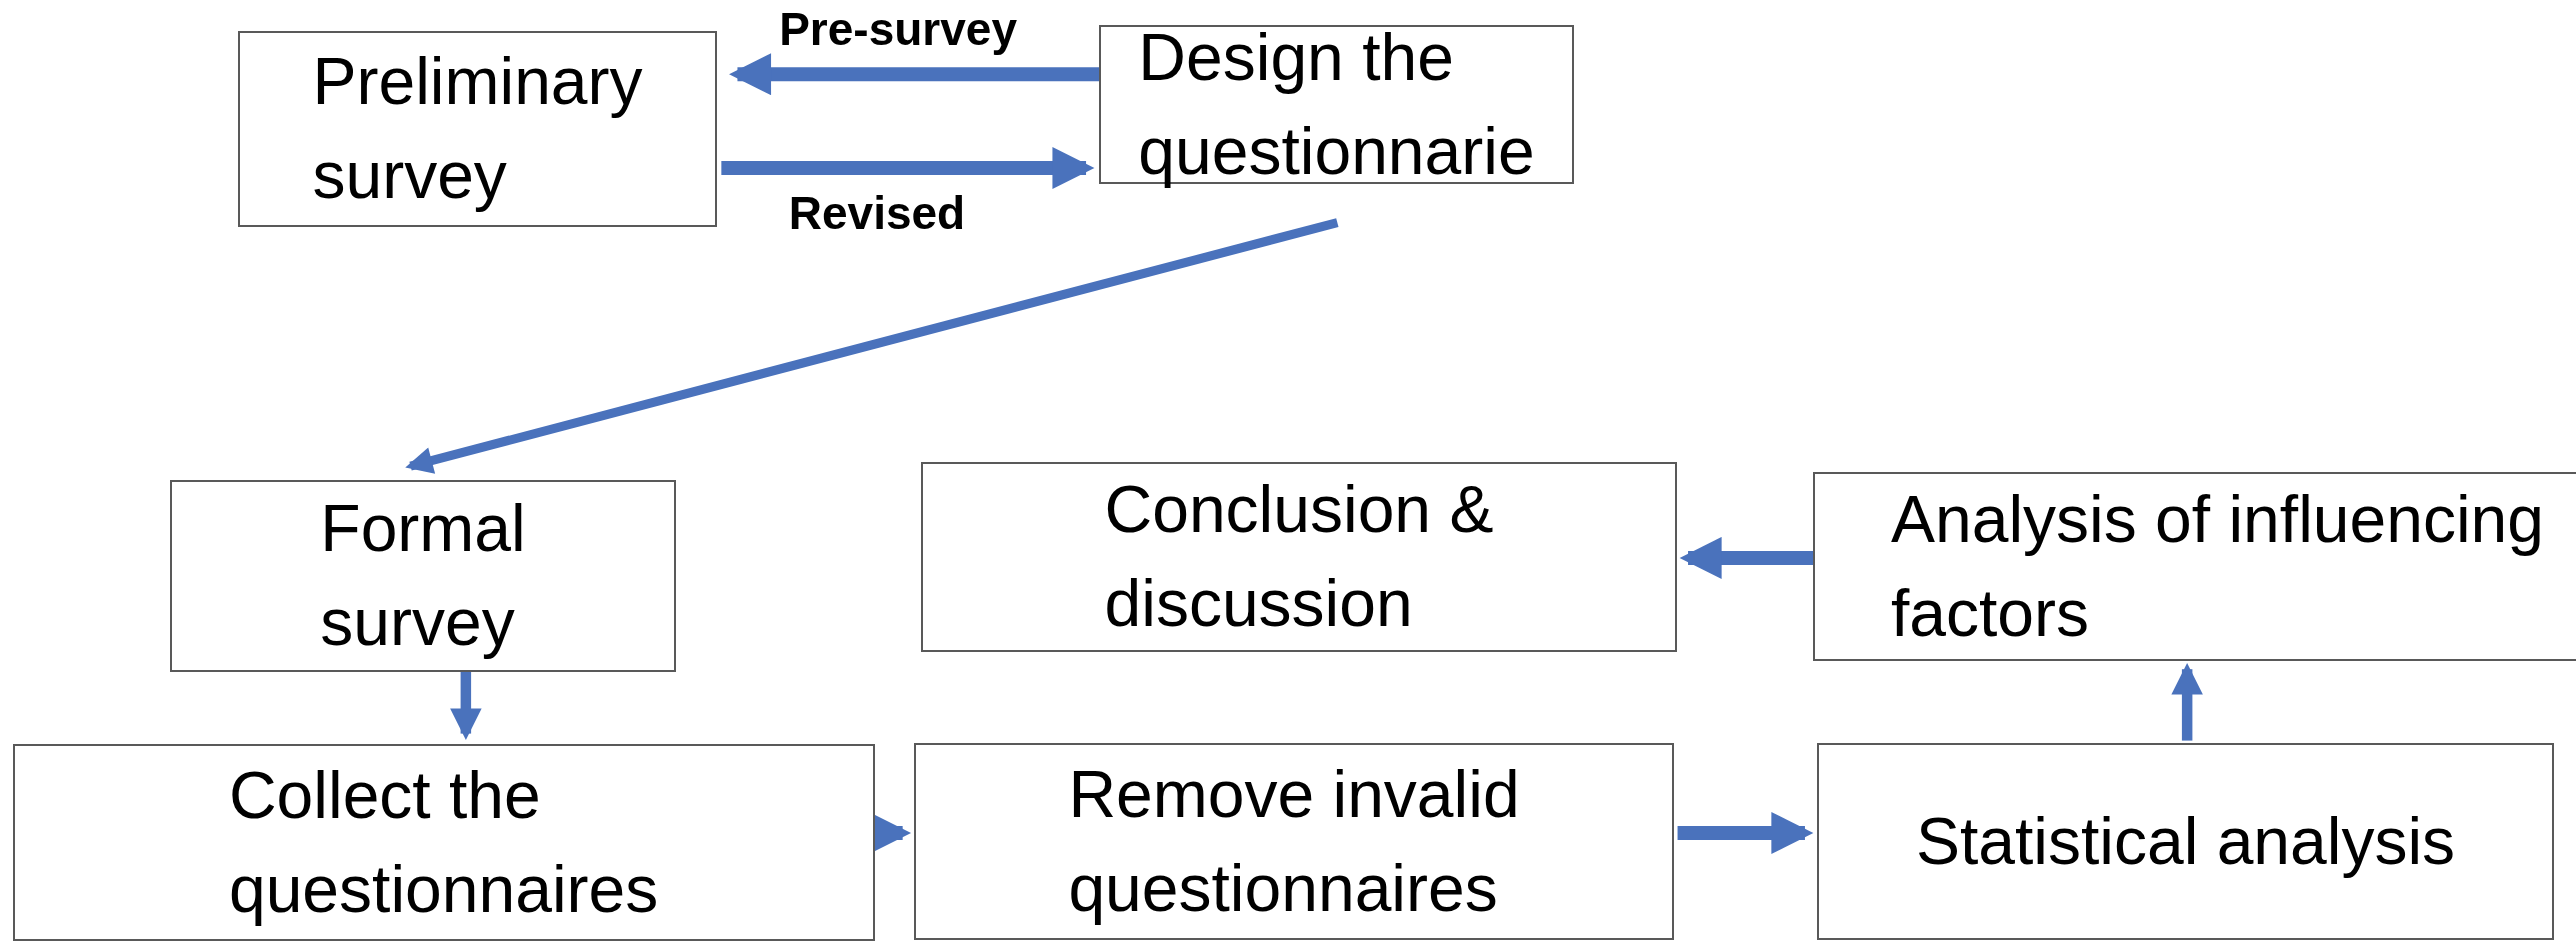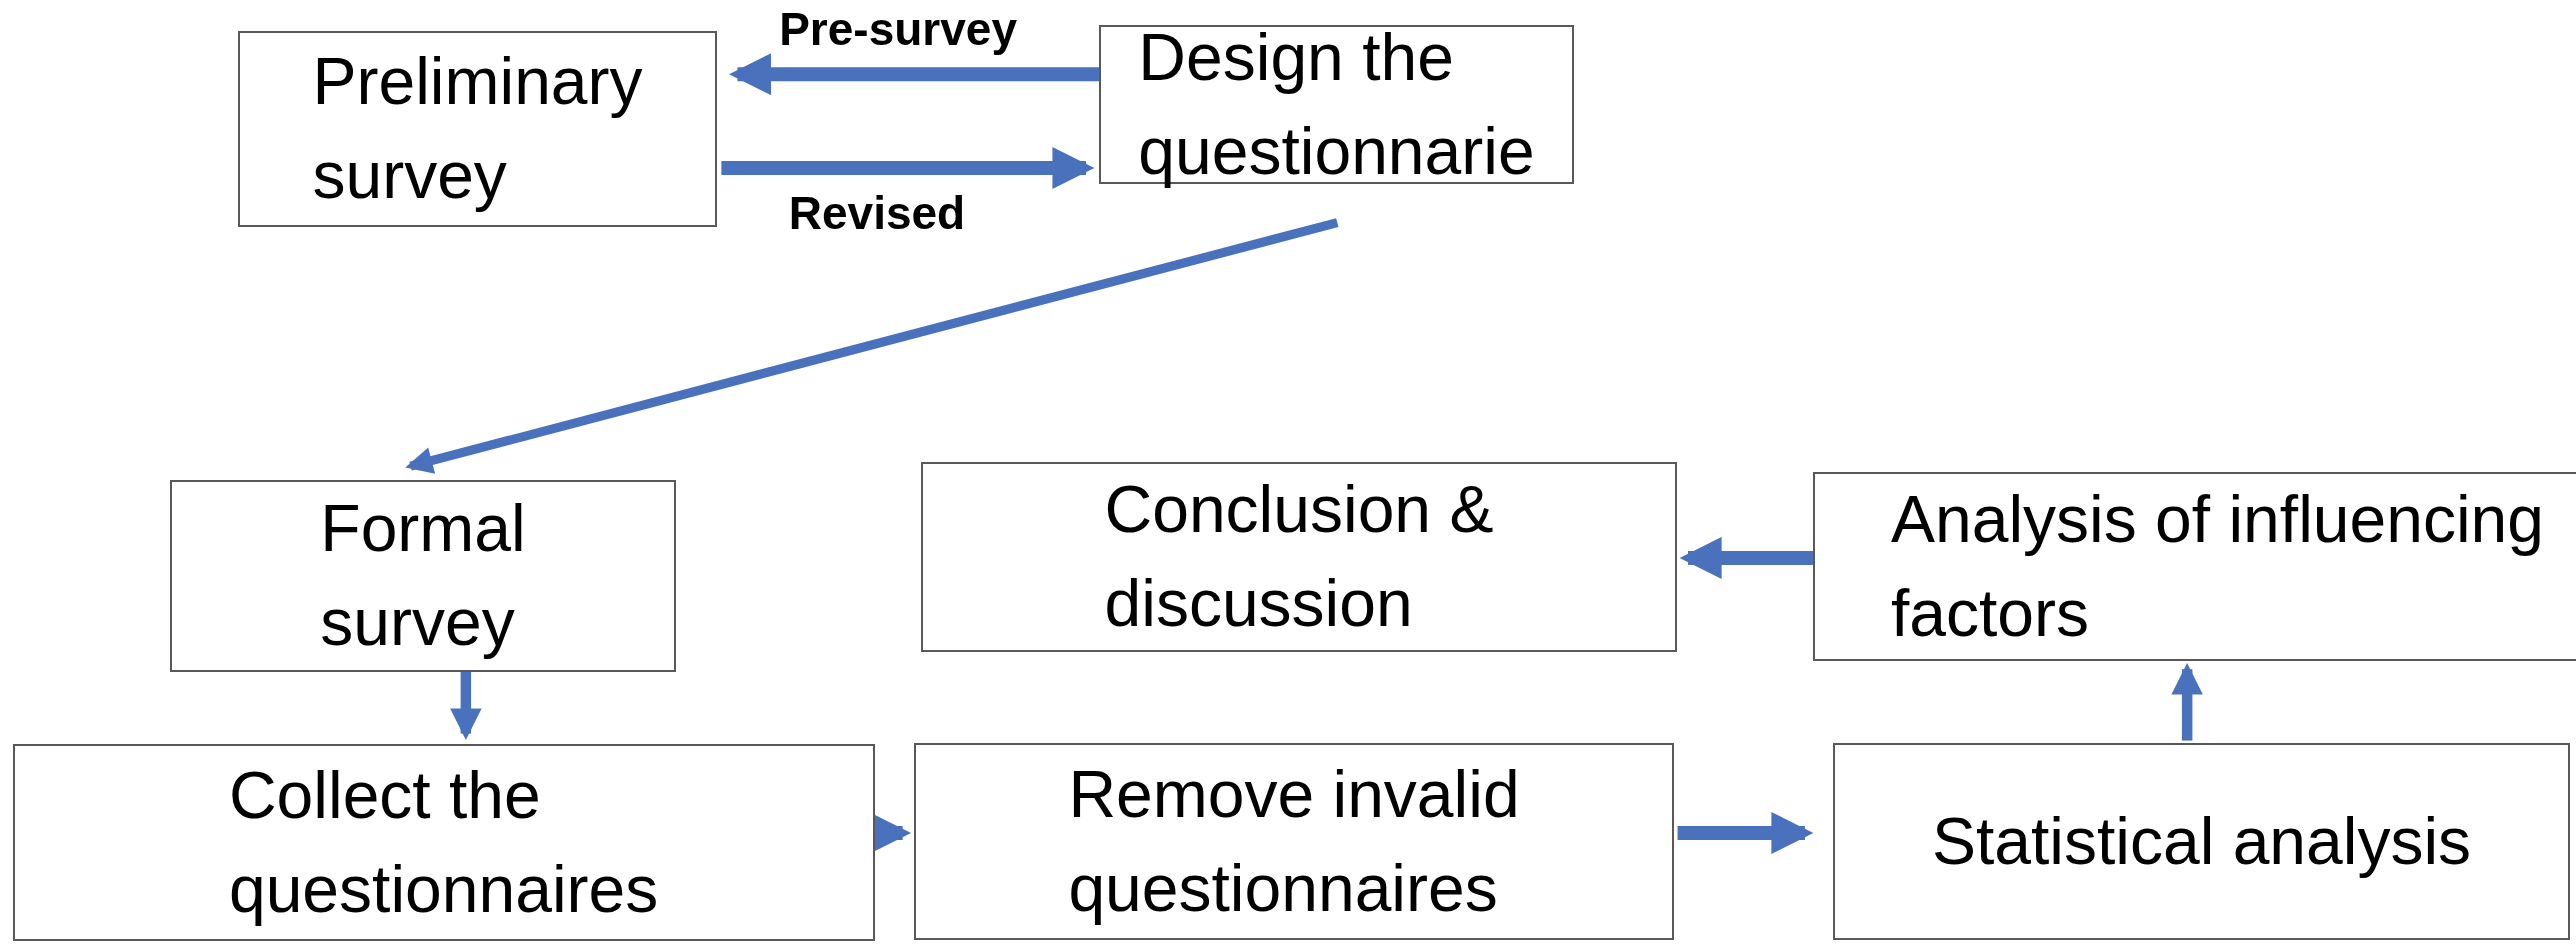--- a/index.html
+++ b/index.html
@@ -51,21 +51,21 @@
     line-height:1.0;
   }
   
   .n-preliminary{left:238px;top:31px;width:479px;height:196px;}
   .n-design{left:1099px;top:25px;width:475px;height:159px;}
   .n-formal{left:170px;top:464px;width:506px;height:192px;margin-top:16px;}
   .n-conclusion{left:921px;top:462px;width:756px;height:190px;}
   .n-analysis{left:1813px;top:472px;width:809px;height:189px;}
   .n-collect{left:12.6px;top:744px;width:862px;height:197px;}
   .n-remove{left:914px;top:743px;width:760px;height:197px;}
-  .n-statistical{left:1817px;top:743px;width:737px;height:197px;margin-left:16px;}
+  .n-statistical{left:1817px;top:743px;width:737px;height:197px;}
   .l-presurvey{left:737px;top:5.6px;width:280px;text-align:right;}
   .l-revised{left:737px;top:190px;width:280px;}
 </style>
 </head>
 <body>
 
 <div class="canvas">
 
   <svg class="connector-layer" viewBox="0 0 3679 1360" xmlns="http://www.w3.org/2000/svg" aria-hidden="true">
     <defs>

